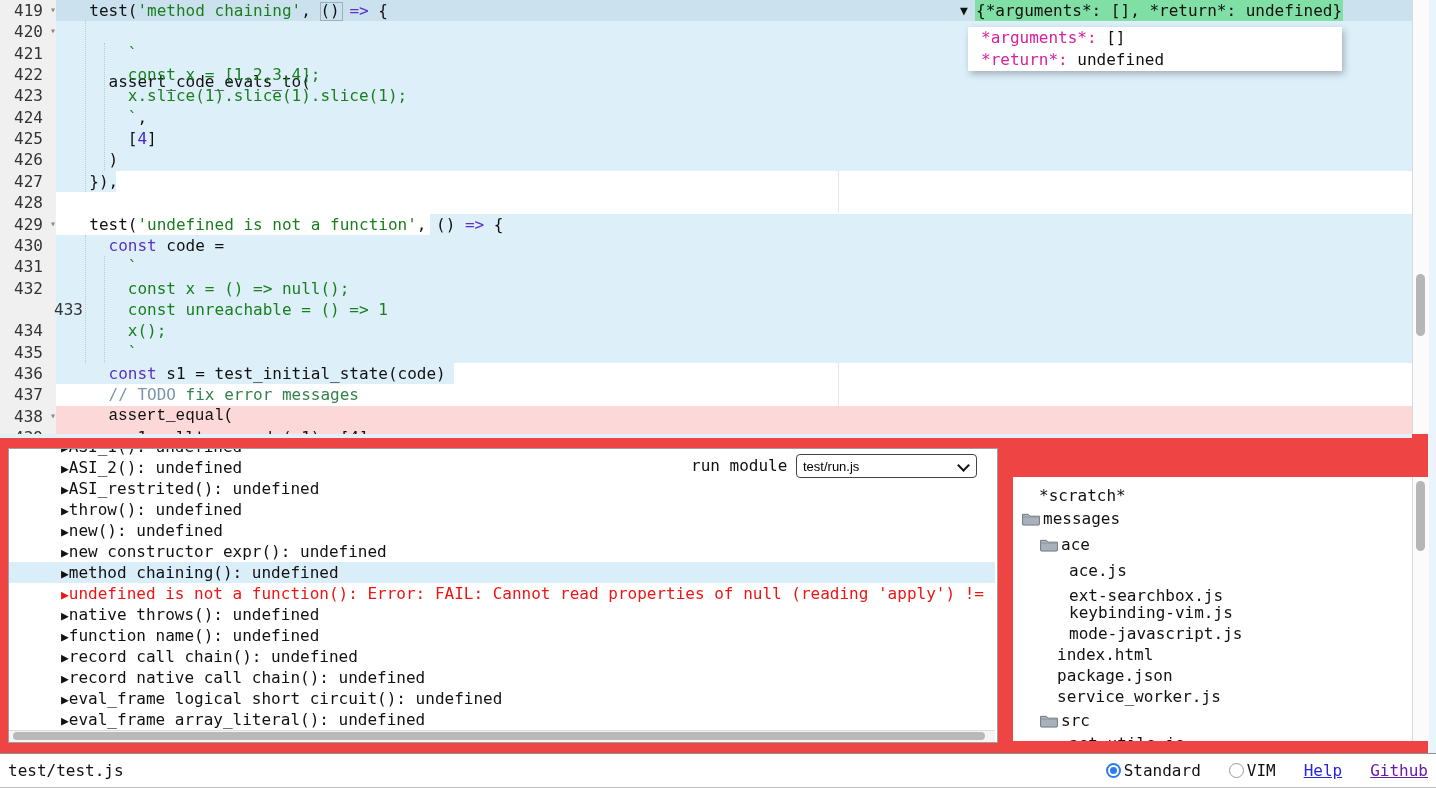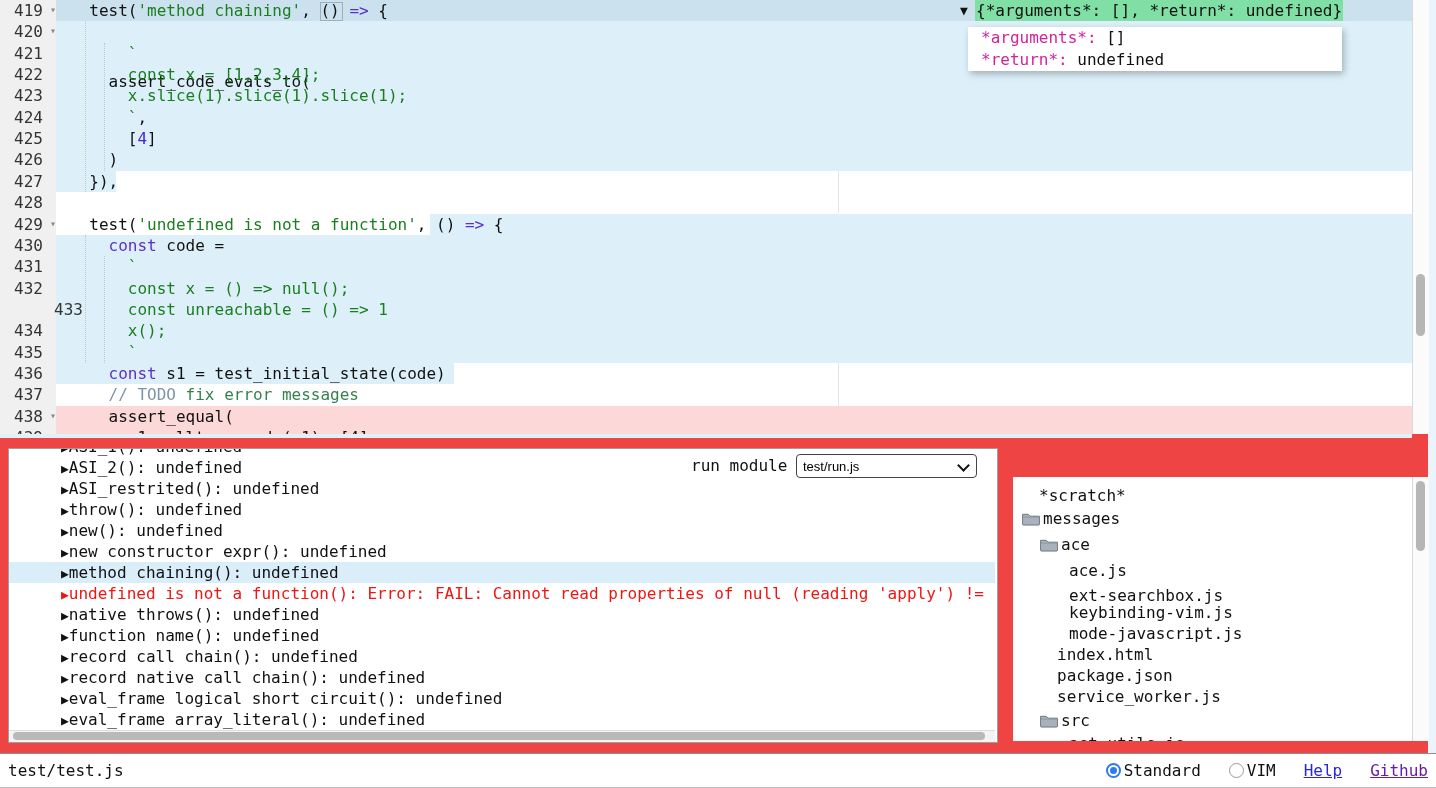--- a/index.html
+++ b/index.html
@@ -126,21 +126,21 @@
         <div class="cl" style="top: 192.15px;"></div>
         <div class="cl" style="top: 213.5px;"><span class="tk-d">  test(</span><span class="tk-s">'undefined is not a function'</span><span class="tk-d">, () </span><span class="tk-k">=&gt;</span><span class="tk-d"> {</span></div>
         <div class="cl" style="top: 234.85px;"><span class="tk-d">    </span><span class="tk-k">const</span><span class="tk-d"> code =</span></div>
         <div class="cl" style="top: 256.2px;"><span class="tk-s">      `</span></div>
         <div class="cl" style="top: 277.55px;"><span class="tk-s">      const x = () =&gt; null();</span></div>
         <div class="cl" style="top: 298.9px;"><span class="tk-s">      const unreachable = () =&gt; 1</span></div>
         <div class="cl" style="top: 320.25px;"><span class="tk-s">      x();</span></div>
         <div class="cl" style="top: 341.6px;"><span class="tk-s">      `</span></div>
         <div class="cl" style="top: 362.95px;"><span class="tk-d">    </span><span class="tk-k">const</span><span class="tk-d"> s1 = test_initial_state(code)</span></div>
         <div class="cl" style="top: 384.3px;"><span class="tk-d">    </span><span class="tk-c1">// TODO</span><span class="tk-c2"> fix error messages</span></div>
-        <div class="cl" style="top: 405.65px;"><span class="tk-d">    assert_equal(</span></div>
+        <div class="cl" style="top: 405.65px; font-family: Liberation Mono, monospace;"><span class="tk-d">    assert_equal(</span></div>
         <div class="cl" style="top: 427px;"><span class="tk-d">      s1.calltree_node(s1), [4]</span></div>
       </div>
     <div id="bracket-box" style="left:320px;top:2px;"></div>
   </div>
   <div id="gutter">
       <div class="lineno" style="top: 0px;">
         <span class="num">419</span>
         <span class="fold">▾</span>
       </div>
       <div class="lineno" style="top: 21.35px;">

